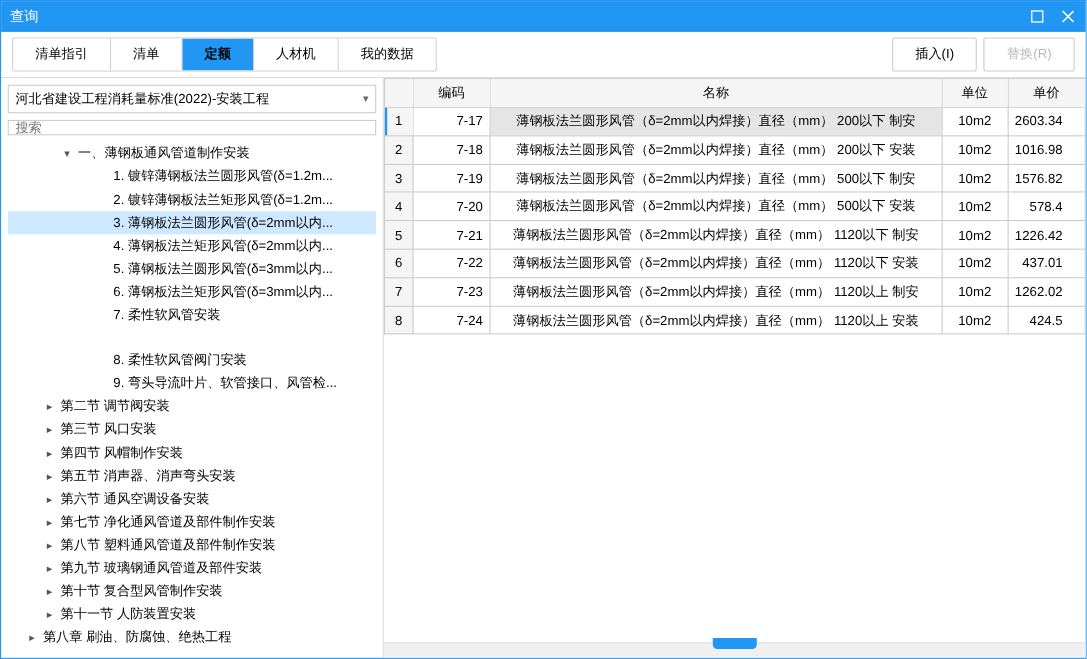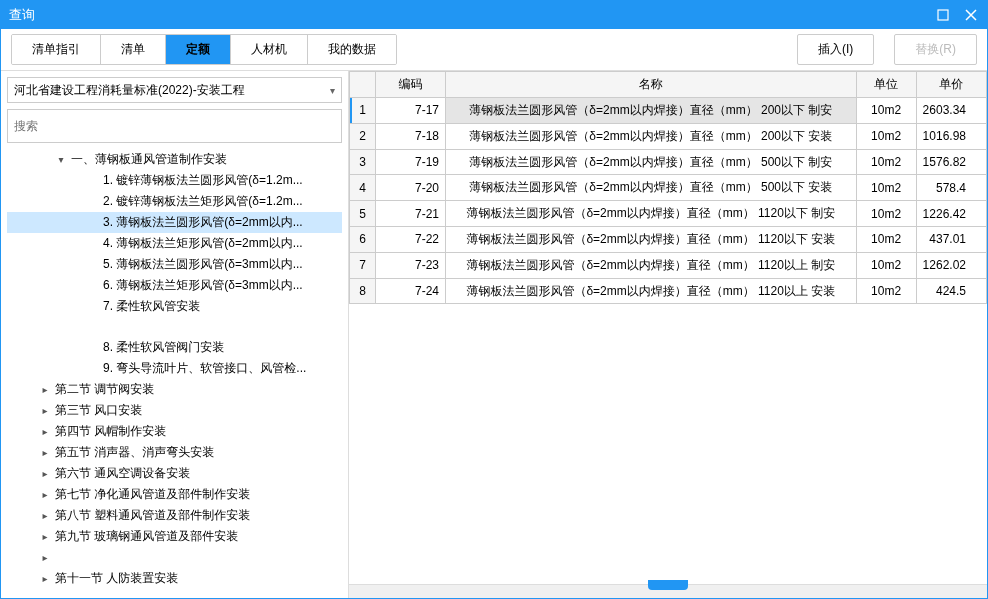--- a/index.html
+++ b/index.html
@@ -8,28 +8,28 @@
 .titlebar { background: #2196f3; color: #fff; height: 28px; display: flex; align-items: center; padding: 0 8px; }
 .titlebar-title { flex: 1; font-size: 13px; }
 .titlebar-btns { display: flex; gap: 12px; }
 .titlebar-btn { width: 16px; height: 16px; cursor: pointer; display: flex; align-items: center; justify-content: center; }
 .toolbar { height: 42px; display: flex; align-items: center; padding: 6px 10px; gap: 0; border-bottom: 1px solid #ddd; }
 .tabgroup { display: flex; border: 1px solid #ccc; border-radius: 2px; overflow: hidden; }
 .tab { padding: 6px 20px; cursor: pointer; background: #fff; border-right: 1px solid #ccc; font-size: 12px; }
 .tab:last-child { border-right: none; }
 .tab.active { background: #2196f3; color: #000000; font-weight: bold; }
 .toolbar-spacer { flex: 1; }
-.btn { border: 1px solid #ccc; background: #fff; padding: 6px 20px; border-radius: 2px; cursor: pointer; font-size: 12px; margin-left: 20px; }
+.btn { border: 1px solid #ccc; background: #fff; padding: 6px 20px; border-radius: 2px; cursor: pointer; font-size: 12px; margin-left: 6px; }
 .btn.disabled { color: #bbb; cursor: default; }
 .body { flex: 1; display: flex; overflow: hidden; }
 .left-panel { width: 348px; border-right: 1px solid #ddd; display: flex; flex-direction: column; padding: 6px; overflow: hidden; }
 .dropdown { border: 1px solid #ccc; height: 26px; display: flex; align-items: center; padding: 0 6px; margin-bottom: 6px; position: relative; cursor: pointer; }
 .dropdown-text { flex: 1; font-size: 12px; white-space: nowrap; overflow: hidden; text-overflow: ellipsis; }
 .dropdown-arrow { font-size: 10px; color: #666; }
-.search-input { border: 1px solid #ccc; height: 34px; padding: 0 6px; font-size: 12px; color: #999; margin-bottom: 6px; }
+.search-input { border: 1px solid #ccc; height: 14px; padding: 0 6px; font-size: 12px; color: #999; margin-bottom: 6px; }
 .tree { flex: 1; overflow-y: auto; font-size: 12px; }
 .tree-item { display: flex; align-items: center; height: 21px; cursor: pointer; white-space: nowrap; overflow: hidden; }
 .tree-item.selected { background: #cde8ff; }
 .tree-toggle { width: 12px; display: inline-flex; align-items: center; justify-content: center; font-size: 10px; color: #555; cursor: pointer; }
 .tree-label { overflow: hidden; text-overflow: ellipsis; padding-left: 4px; }
 .right-panel { flex: 1; display: flex; flex-direction: column; overflow: hidden; }
 .grid { flex: 1; overflow: auto; }
 .grid table { border-collapse: collapse; width: 100%; }
 .grid th { background: #f5f5f5; border: 1px solid #ccc; padding: 4px 6px; font-weight: normal; font-size: 12px; text-align: center; position: sticky; top: 0; }
 .grid td { border: 1px solid #ccc; padding: 4px 6px; font-size: 12px; vertical-align: middle; }
@@ -153,20 +153,21 @@
           <div class="tree-item" style="padding-left: 32px;">
             <span class="tree-toggle">▸</span>
             <span class="tree-label">第八节 塑料通风管道及部件制作安装</span>
           </div>
           <div class="tree-item" style="padding-left: 32px;">
             <span class="tree-toggle">▸</span>
             <span class="tree-label">第九节 玻璃钢通风管道及部件安装</span>
           </div>
           <div class="tree-item" style="padding-left: 32px;">
             <span class="tree-toggle">▸</span>
+            <span class="tree-label">第十节 复合型风管制作安装</span>
           </div>
           <div class="tree-item" style="padding-left: 32px;">
             <span class="tree-toggle">▸</span>
             <span class="tree-label">第十一节 人防装置安装</span>
           </div>
           <div class="tree-item" style="padding-left: 16px;">
             <span class="tree-toggle">▸</span>
             <span class="tree-label">第八章 刷油、防腐蚀、绝热工程</span>
           </div>
         </div>

